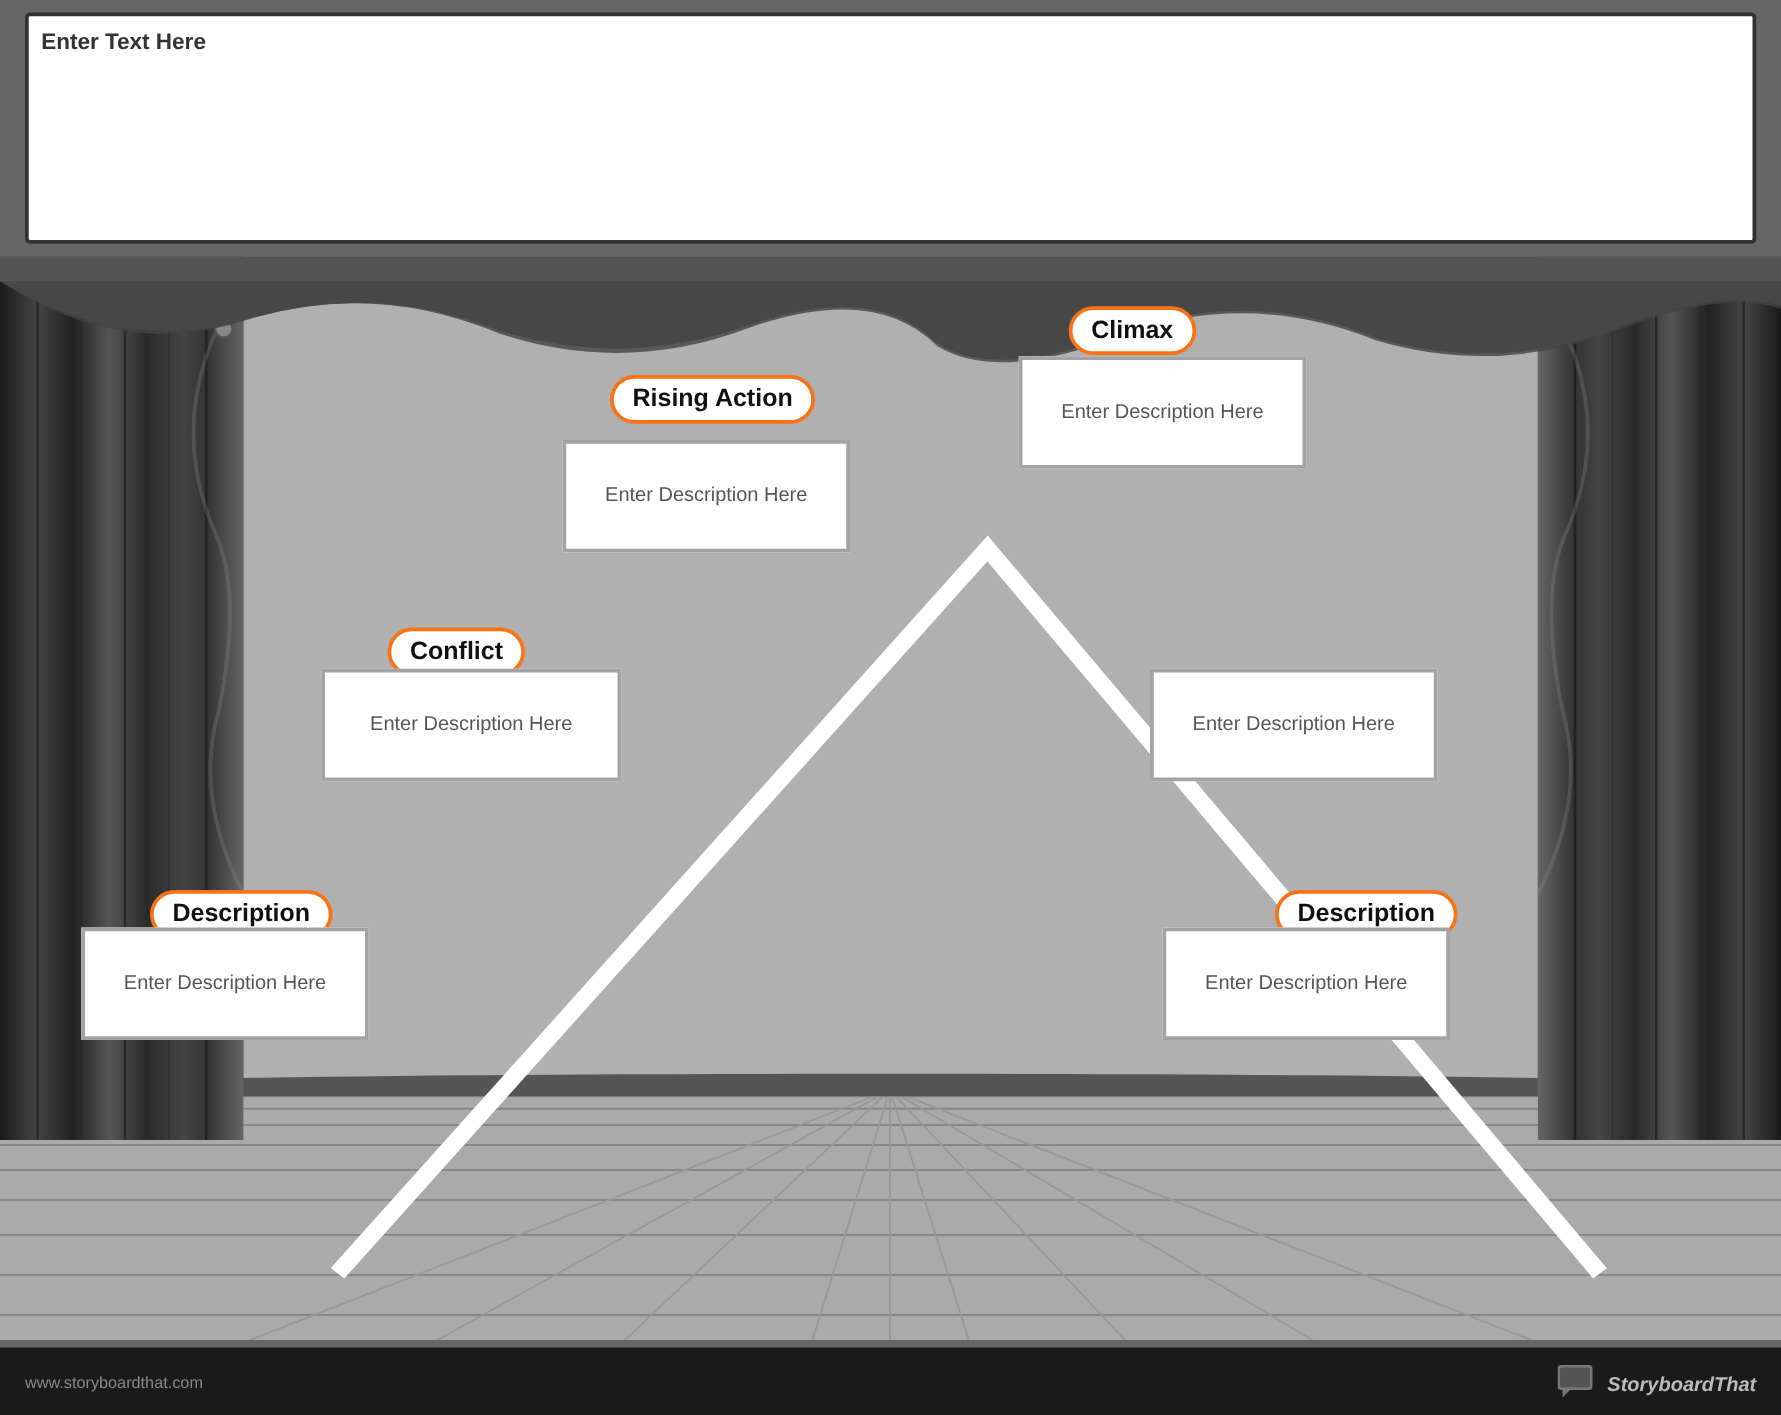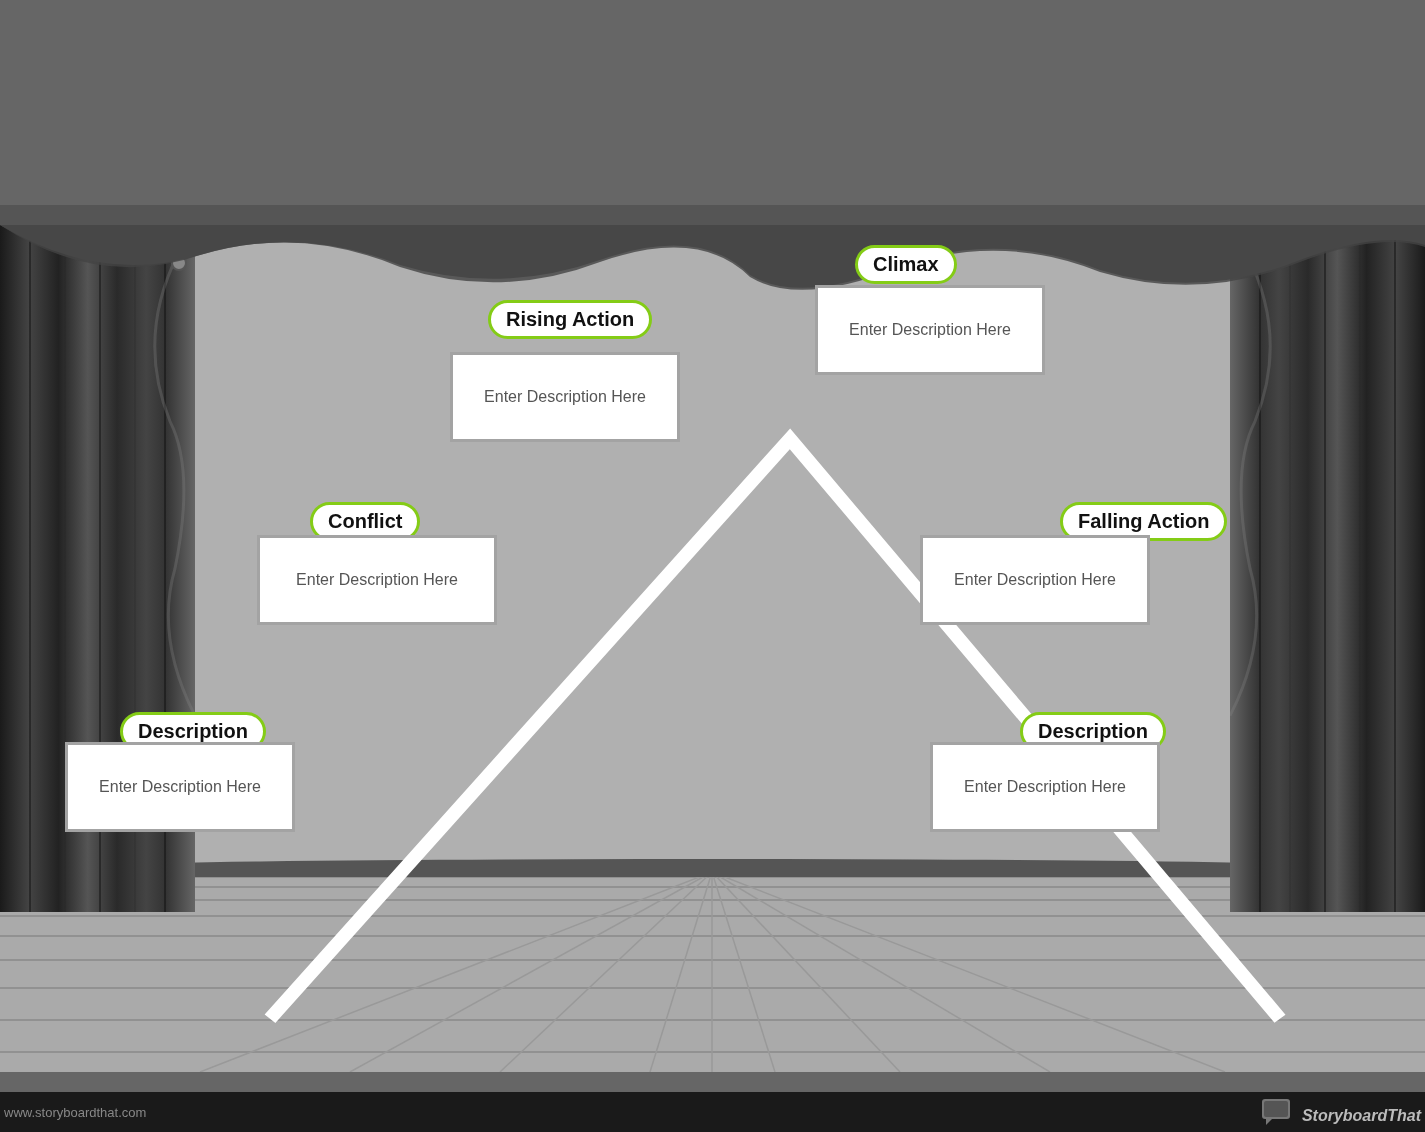--- a/index.html
+++ b/index.html
@@ -50,27 +50,27 @@
       background: #888;
       overflow: hidden;
     }
 
     
     .footer {
       position: absolute;
       bottom: 0;
       left: 0;
       right: 0;
-      height: 40px;
+      height: 54px;
       background: #1a1a1a;
       z-index: 20;
       display: flex;
       align-items: center;
       justify-content: space-between;
-      padding: 0 4px;
+      padding: 0 20px;
     }
 
     .footer-url {
       color: #888;
       font-size: 13px;
     }
 
     .footer-brand {
       display: flex;
       align-items: flex-end;
@@ -78,21 +78,21 @@
       color: #bbb;
       font-size: 16px;
       font-weight: bold;
     }
 
     
     .label-box {
       position: absolute;
       z-index: 12;
       background: white;
-      border: 3px solid #84cc16;
+      border: 3px solid #f97316;
       border-radius: 20px;
       padding: 5px 15px;
       font-size: 20px;
       font-weight: bold;
       color: #111;
       white-space: nowrap;
     }
 
     .desc-box {
       position: absolute;
@@ -118,20 +118,23 @@
       border-radius: 50%;
       z-index: 8;
     }
 
   </style>
 </head>
 <body>
 
 <div class="main-container">
 
+  <div class="text-box-area">
+    <span class="text-box-placeholder">Enter Text Here</span>
+  </div>
 
   <div class="stage-bg">
 
     <div style="position:absolute;top:0;left:195px;right:195px;bottom:160px;background:#b0b0b0;z-index:1;"></div>
 
     <svg style="position:absolute;top:0;left:0;width:100%;height:110px;z-index:7;" viewBox="0 0 1425 110" preserveAspectRatio="none">
 
       <rect x="0" y="0" width="1425" height="20" fill="#333"></rect>
 
       <path d="M0,0 L0,20 Q100,80 200,50 Q300,20 400,60 Q500,90 600,55 Q700,20 750,70 Q800,100 900,60 Q1000,25 1100,65 Q1200,95 1300,55 Q1380,25 1425,40 L1425,20 L1425,0 Z" fill="#555"></path>
@@ -252,23 +255,20 @@
   </div>
 
   <div class="label-box" style="top:245px; left:855px;">
     <span>Climax</span>
   </div>
 
   <div class="desc-box" style="top:285px; left:815px; width:230px; height:90px;">
     <span>Enter Description Here</span>
   </div>
 
-  <div class="label-box" style="top:502px; left:1060px;">
-    <span>Falling Action</span>
-  </div>
 
   <div class="desc-box" style="top:535px; left:920px; width:230px; height:90px;">
     <span>Enter Description Here</span>
   </div>
 
   <div class="label-box" style="top:712px; left:1020px;">
     <span>Description</span>
   </div>
 
   <div class="desc-box" style="top:742px; left:930px; width:230px; height:90px;">

